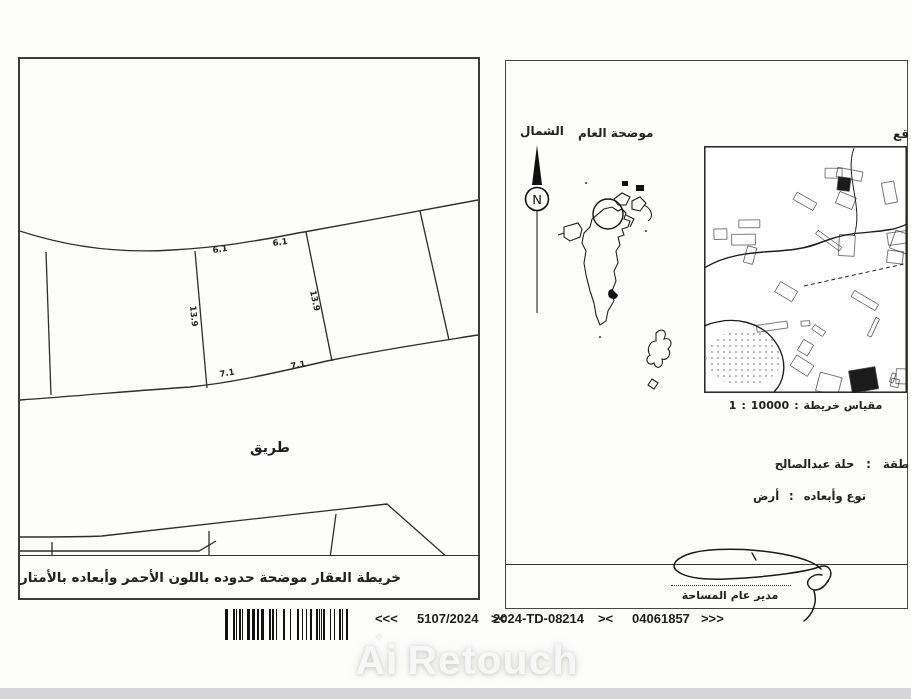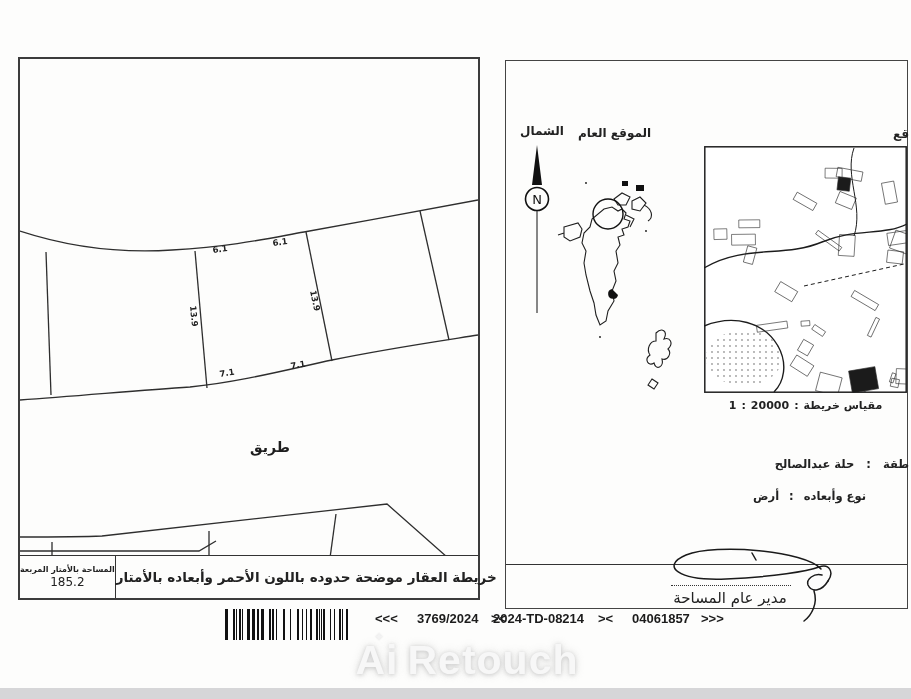--- a/index.html
+++ b/index.html
@@ -10,36 +10,36 @@
   .plot-panel{left:18px;top:57px;width:462px;height:543px;border:2px solid #3c3c3c;box-sizing:border-box;}
   .plot-svg{left:0;top:0;width:458px;height:496px;}
   .pline{fill:none;stroke:#2e2e2e;stroke-width:1.3;}
   .dim{font-size:8.5px;font-weight:700;fill:#222;font-family:"DejaVu Sans",sans-serif;}
   .ar-svg{font-family:"DejaVu Sans",sans-serif;font-weight:700;fill:#1e1e1e;}
   .bottom-table{left:0;right:0;bottom:0;height:43px;border-top:1.6px solid #333;display:flex;box-sizing:border-box;}
   .area-box{width:100px;border-right:1.6px solid #333;box-sizing:border-box;display:flex;flex-direction:column;
             align-items:center;justify-content:center;gap:1px;}
   .area-label{font-size:8px;font-weight:700;white-space:nowrap;}
   .area-value{font-size:12px;font-weight:400;font-family:"DejaVu Sans",sans-serif;}
-  .note-box{flex:1;display:flex;align-items:center;justify-content:flex-end;}
+  .note-box{flex:1;display:flex;align-items:center;justify-content:flex-start;}
   .note-text{font-size:13.5px;font-weight:700;white-space:nowrap;}
   
   .loc-panel{left:505px;top:60px;width:403px;height:549px;border:1.8px solid #444;box-sizing:border-box;}
   .lbl{font-weight:700;font-size:12px;white-space:nowrap;}
   .compass-svg{left:14px;top:80px;width:36px;height:180px;}
   .bahrain-svg{left:50px;top:110px;width:150px;height:232px;}
   .map-svg{left:198px;top:85px;width:203px;height:247px;}
   .scale-line{left:198px;top:338px;width:203px;display:flex;direction:rtl;justify-content:center;gap:5px;
               font-size:11px;font-weight:700;}
   .region-line{right:-2px;top:396px;display:flex;direction:rtl;gap:12px;font-size:11.5px;font-weight:700;}
   .type-line{right:41px;top:428px;display:flex;direction:rtl;gap:10px;font-size:11.5px;font-weight:700;}
   .inner-rule{left:0;right:0;top:503px;border-top:1.4px solid #333;}
   .sig-svg{left:150px;top:478px;width:180px;height:100px;overflow:visible;}
   .sig-dots{left:165px;top:524px;width:120px;border-bottom:1.6px dotted #333;}
-  .sig-title{left:160px;top:528px;width:128px;text-align:center;font-size:15px;font-weight:400;}
+  .sig-title{left:160px;top:528px;width:128px;text-align:center;font-size:11px;font-weight:700;}
   
   .footer{left:0;top:605px;width:911px;height:40px;font-family:"Liberation Sans","DejaVu Sans",sans-serif;}
   .ref{position:absolute;top:6px;font-size:13px;font-weight:700;color:#1c1c1c;white-space:nowrap;}
   .barcode-svg{position:absolute;left:224px;top:4px;width:128px;height:31px;}
   .watermark{left:322px;top:633px;width:290px;height:54px;display:flex;align-items:center;justify-content:center;
              gap:9px;font-family:"Liberation Sans","DejaVu Sans",sans-serif;font-weight:700;font-size:41px;
              color:#f7f7f7;letter-spacing:1px;
              text-shadow:0 0 1px #e2e2e2,0 1px 4px rgba(170,170,170,.55),0 0 10px rgba(190,190,190,.45);}
   .sparkle{position:absolute;left:52px;top:-3px;font-size:12px;color:#f3f3f3;
            text-shadow:0 0 2px #d9d9d9;}
@@ -70,42 +70,38 @@
       <text class="dim" transform="translate(253,187) rotate(-8)">6.1</text>
       <text class="dim" transform="translate(170,247) rotate(84)">13.9</text>
       <text class="dim" transform="translate(290,232) rotate(78)">13.9</text>
       <text class="dim" transform="translate(200,318) rotate(-9)">7.1</text>
       <text class="dim" transform="translate(271,310) rotate(-9)">7.1</text>
 
       <text class="ar-svg" x="250" y="393" font-size="14" text-anchor="middle">طريق</text>
     </svg>
 
     <div class="abs bottom-table">
-      <div class="area-box">
-        <div class="area-label">المساحة بالأمتار المربعة</div>
-        <div class="area-value">185.2</div>
-      </div>
       <div class="note-box">
         <div class="note-text">خريطة العقار موضحة حدوده باللون الأحمر وأبعاده بالأمتار</div>
       </div>
     </div>
   </div>
 
   <div class="abs loc-panel">
 
     <div class="abs lbl" style="left:14px;top:63px;">الشمال</div>
 
     <svg class="abs compass-svg" viewBox="0 0 36 180">
       <polygon points="17,4 12,44 22,44" fill="#111"></polygon>
       <circle cx="17" cy="58" r="11.5" fill="none" stroke="#111" stroke-width="1.6"></circle>
       <text x="17" y="63" font-size="13" text-anchor="middle" fill="#111" font-family="DejaVu Sans, sans-serif">N</text>
       <line x1="17" y1="70" x2="17" y2="172" stroke="#111" stroke-width="1"></line>
     </svg>
 
-    <div class="abs lbl" style="left:72px;top:65px;">الموقع العام</div>
+    <div class="abs lbl" style="left:72px;top:65px;">موضحة العام</div>
 
     <div class="abs lbl" style="right:-2px;top:66px;">قع</div>
 
     <svg class="abs bahrain-svg" viewBox="0 0 150 232">
       <g fill="none" stroke="#1f1f1f" stroke-width="1.1">
         <path d="M48 38 L56 36 L62 40 L66 38 L70 42 L68 48 L74 50 L72 56 L66 58 L68 64 L62 66
                  L64 74 L60 80 L62 92 L58 100 L60 110 L56 120 L58 130 L52 140 L50 150 L44 154
                  L40 144 L38 132 L34 120 L30 104 L28 92 L30 80 L26 72 L28 62 L34 56 L36 48 Z"></path>
         <path d="M58 28 L66 22 L74 26 L70 34 L62 34 Z M76 30 L84 26 L90 32 L84 40 L76 38 Z
                  M88 34 C96 38 98 46 92 50 M70 44 L78 48 L74 56"></path>
@@ -263,21 +259,21 @@
         <rect x="320.1" y="395.7" width="11.3" height="21.0" fill="none" stroke="#2a2a2a" stroke-width="0.6" transform="rotate(24.2 325.7 406.2)"></rect>
         <rect x="74.5" y="359.3" width="24.0" height="17.4" fill="none" stroke="#2a2a2a" stroke-width="0.6" transform="rotate(10.4 86.5 368.0)"></rect>
         <rect x="108.2" y="181.7" width="13.0" height="5.6" fill="none" stroke="#2a2a2a" stroke-width="0.6" transform="rotate(34.0 114.7 184.4)"></rect>
         <rect x="100.5" y="409.0" width="5.7" height="12.5" fill="none" stroke="#2a2a2a" stroke-width="0.6" transform="rotate(24.7 103.3 415.2)"></rect>
         <rect x="133.1" y="252.7" width="17.5" height="6.7" fill="none" stroke="#2a2a2a" stroke-width="0.6" transform="rotate(34.0 141.8 256.1)"></rect>
       </svg>
 
     <div class="abs scale-line">
       <span>مقياس خريطة</span>
       <span>:</span>
-      <span>20000</span>
+      <span>10000</span>
       <span>:</span>
       <span>1</span>
     </div>
 
     <div class="abs region-line">
       <span>طقة</span>
       <span>:</span>
       <span>حلة عبدالصالح</span>
     </div>
 
@@ -324,21 +320,21 @@
         <rect x="95" y="0" width="1" height="31" fill="#111"></rect>
         <rect x="97" y="0" width="1" height="31" fill="#111"></rect>
         <rect x="99" y="0" width="2" height="31" fill="#111"></rect>
         <rect x="106" y="0" width="1" height="31" fill="#111"></rect>
         <rect x="110" y="0" width="1" height="31" fill="#111"></rect>
         <rect x="115" y="0" width="2" height="31" fill="#111"></rect>
         <rect x="118" y="0" width="1" height="31" fill="#111"></rect>
         <rect x="122" y="0" width="2" height="31" fill="#111"></rect>
       </svg>
     <span class="ref" style="left:375px;">&lt;&lt;&lt;</span>
-    <span class="ref" style="left:417px;">3769/2024</span>
+    <span class="ref" style="left:417px;">5107/2024</span>
     <span class="ref" style="left:491px;">&gt;&lt;</span>
     <span class="ref" style="left:493px;">2024-TD-08214</span>
     <span class="ref" style="left:598px;">&gt;&lt;</span>
     <span class="ref" style="left:632px;text-align:center;">04061857</span>
     <span class="ref" style="left:701px;">&gt;&gt;&gt;</span>
   </div>
 
   <div class="abs watermark">
     <span class="sparkle">✦</span>
     <span>Ai</span>

